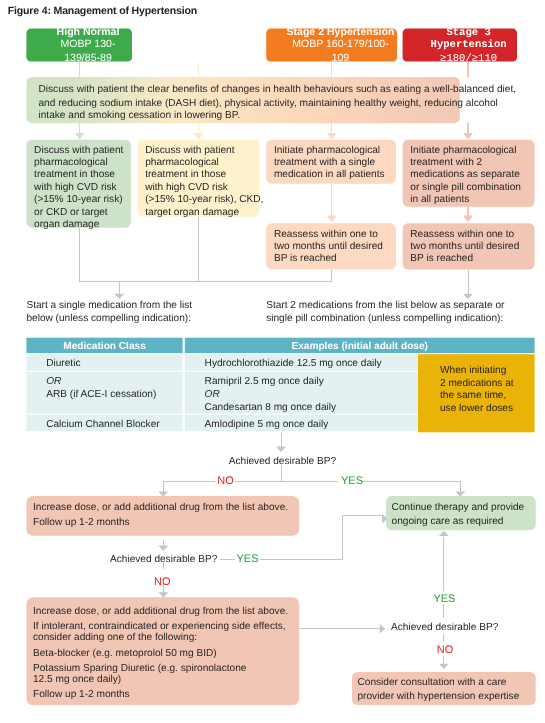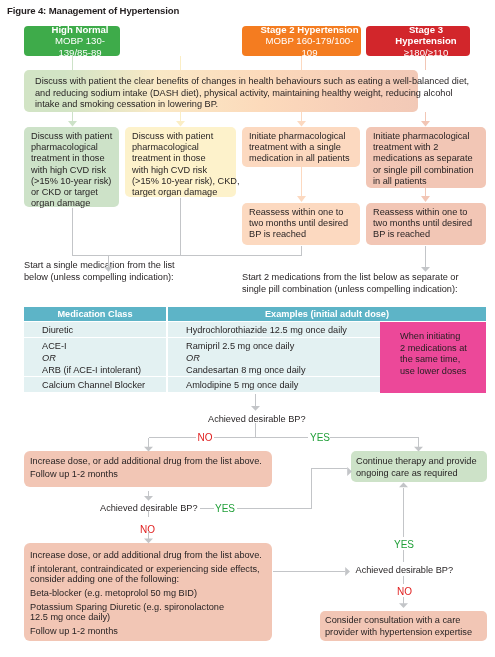--- a/index.html
+++ b/index.html
@@ -10,54 +10,54 @@
 
   .title{left:7px;top:5px;font-size:9.6px;font-weight:bold;color:#231f20;letter-spacing:-0.15px;}
 
   .stage{top:26px;height:30px;border-radius:4px;color:#fff;text-align:center;
          display:flex;flex-direction:column;justify-content:center;padding-left:16px;}
   .stage-name{font-size:9.6px;font-weight:bold;line-height:11.6px;}
   .stage-range{font-size:9.6px;line-height:11.6px;}
   .s1{left:24px;width:96px;background:#3eab4a;}
   .s2{left:124px;width:114px;background:#f2b61c;}
   .s3{left:242px;width:119px;background:#f47c20;}
-  .s4{left:366px;width:104px;background:#d2262b;}
+  .s4{left:366px;width:104px;background:#d2262b;font-family:Liberation Mono, monospace;}
 
   .lifestyle{left:24px;top:70px;width:394px;height:42px;border-radius:5px;
              background:linear-gradient(to right,#d2e4c5 0%,#d2e4c5 10.4%,#fae9c6 33.8%,#fcdabb 60.2%,#f6cdb8 87%,#f2c9b7 100%);
              font-size:9.2px;line-height:11.5px;color:#231f20;padding:6px 11px;white-space:nowrap;}
 
   .r2{top:127px;border-radius:5px;font-size:9.2px;line-height:11.2px;color:#231f20;padding:4px 7px;white-space:nowrap;}
   .r2a{left:24px;width:95px;height:80px;background:#cde2c8;}
   .r2b{left:125px;width:111px;height:70px;background:#fdf2cb;}
   .r2c{left:242px;width:118px;height:40px;background:#fcd9c0;}
   .r2d{left:366px;width:120px;height:61px;background:#f2c6b5;}
 
   .r3{top:203px;border-radius:5px;font-size:9.2px;line-height:11.2px;color:#231f20;padding:4px 7px;white-space:nowrap;}
   .r3a{left:242px;width:118px;height:42px;background:#fcd9c0;}
   .r3b{left:366px;width:120px;height:42px;background:#f2c6b5;}
 
   .intro{font-size:9.2px;line-height:11.5px;color:#231f20;white-space:nowrap;}
-  .introL{left:24px;top:260px;width:200px;}
+  .introL{left:24px;top:272px;width:200px;}
   .introR{left:242px;top:272px;width:250px;}
 
   .medtable{left:24px;top:307px;width:462px;}
   .th{position:absolute;top:0;height:14px;background:#5db4c7;color:#fff;font-size:9.2px;font-weight:bold;
       text-align:center;line-height:14px;}
   .th1{left:0;width:142px;}
   .th2{left:144px;width:318px;}
   .tr{position:absolute;left:0;width:462px;}
   .td{position:absolute;top:0;background:#e3f1f2;height:100%;font-size:9.2px;line-height:12px;color:#231f20;padding:1.5px 0 0 18px;box-sizing:border-box;white-space:nowrap;}
   .td-c{left:0;width:142px;}
   .td-e{left:144px;width:212px;}
   .ital{font-style:italic;}
   .tr1{top:15px;height:15px;}
   .tr2{top:31px;height:38px;}
   .tr3{top:70px;height:15px;}
-  .sidenote{left:380px;top:322px;width:106px;height:71px;background:#ec4899;font-size:9.2px;line-height:11.5px;
+  .sidenote{left:380px;top:322px;width:106px;height:71px;background:#eab308;font-size:9.2px;line-height:11.5px;
             color:#231f20;padding:9px 0 0 20px;white-space:nowrap;}
 
   .q{font-size:9.2px;color:#231f20;white-space:nowrap;}
   .lab{font-size:10px;white-space:nowrap;text-align:center;}
   .no{color:#e02020;}
   .yes{color:#22a03a;}
   .q1{left:208px;top:414px;}
   .no1{left:197.5px;top:432px;}
   .yes1{left:310px;top:432px;}
   .q2{left:100px;top:503px;}
@@ -130,23 +130,22 @@
     <div class="tr tr1">
       <div class="td td-c">
           <div>Diuretic</div>
         </div>
       <div class="td td-e">
           <div>Hydrochlorothiazide 12.5 mg once daily</div>
         </div>
     </div>
     <div class="tr tr2">
       <div class="td td-c">
-        <div>ACE-I</div>
         <div class="ital">OR</div>
-        <div>ARB (if ACE-I intolerant)</div>
+        <div>ARB (if ACE-I cessation)</div>
       </div>
       <div class="td td-e">
         <div>Ramipril 2.5 mg once daily</div>
         <div class="ital">OR</div>
         <div>Candesartan 8 mg once daily</div>
       </div>
     </div>
     <div class="tr tr3">
       <div class="td td-c">
           <div>Calcium Channel Blocker</div>

